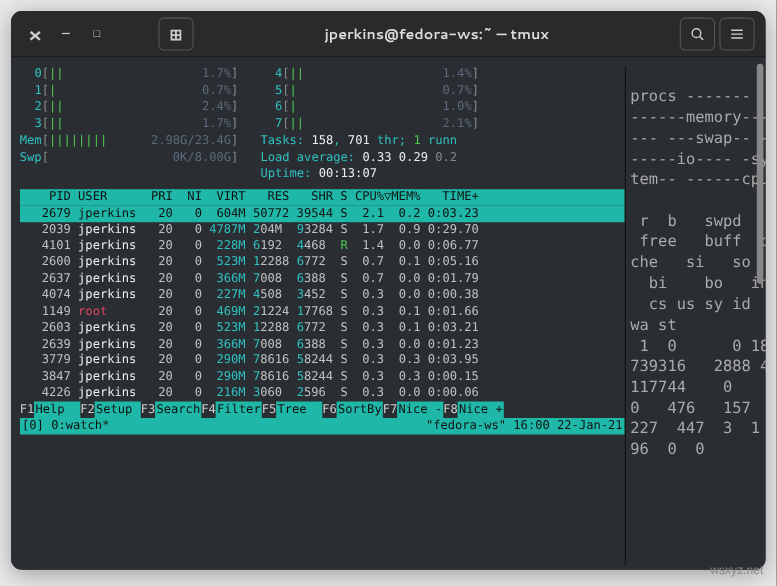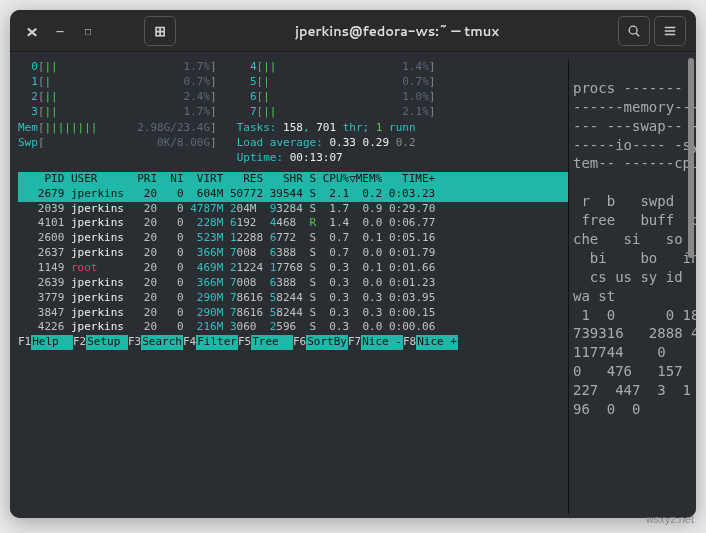--- a/index.html
+++ b/index.html
@@ -175,29 +175,35 @@
       <div style="height:4px"></div>
 
       <div class="header-row">    PID USER      PRI  NI  VIRT   RES   SHR S CPU%▽MEM%   TIME+</div>
 
       <div id="proc-list">
           <div class="proc-row selected">   2679 jperkins   20   0  604M 50772 39544 S  2.1  0.2 0:03.23</div>
           <div class="proc-row">   2039 <span class="white">jperkins </span>  20   0 <span class="cyan">4787M</span> <span class="cyan">2</span>04M  <span class="cyan">9</span>3284 <span class="">S</span>  1.7  0.9 0:29.70</div>
           <div class="proc-row">   4101 <span class="white">jperkins </span>  20   0 <span class="cyan"> 228M</span> <span class="cyan">6</span>192  <span class="cyan">4</span>468  <span class="green">R</span>  1.4  0.0 0:06.77</div>
           <div class="proc-row">   2600 <span class="white">jperkins </span>  20   0 <span class="cyan"> 523M</span> <span class="cyan">1</span>2288 <span class="cyan">6</span>772  <span class="">S</span>  0.7  0.1 0:05.16</div>
           <div class="proc-row">   2637 <span class="white">jperkins </span>  20   0 <span class="cyan"> 366M</span> <span class="cyan">7</span>008  <span class="cyan">6</span>388  <span class="">S</span>  0.7  0.0 0:01.79</div>
+          <div class="proc-row">   4074 <span class="white">jperkins </span>  20   0 <span class="cyan"> 227M</span> <span class="cyan">4</span>508  <span class="cyan">3</span>452  <span class="">S</span>  0.3  0.0 0:00.38</div>
           <div class="proc-row">   1149 <span class="red">root     </span>  20   0 <span class="cyan"> 469M</span> <span class="cyan">2</span>1224 <span class="cyan">1</span>7768 <span class="">S</span>  0.3  0.1 0:01.66</div>
+          <div class="proc-row">   2603 <span class="white">jperkins </span>  20   0 <span class="cyan"> 523M</span> <span class="cyan">1</span>2288 <span class="cyan">6</span>772  <span class="">S</span>  0.3  0.1 0:03.21</div>
           <div class="proc-row">   2639 <span class="white">jperkins </span>  20   0 <span class="cyan"> 366M</span> <span class="cyan">7</span>008  <span class="cyan">6</span>388  <span class="">S</span>  0.3  0.0 0:01.23</div>
           <div class="proc-row">   3779 <span class="white">jperkins </span>  20   0 <span class="cyan"> 290M</span> <span class="cyan">7</span>8616 <span class="cyan">5</span>8244 <span class="">S</span>  0.3  0.3 0:03.95</div>
           <div class="proc-row">   3847 <span class="white">jperkins </span>  20   0 <span class="cyan"> 290M</span> <span class="cyan">7</span>8616 <span class="cyan">5</span>8244 <span class="">S</span>  0.3  0.3 0:00.15</div>
           <div class="proc-row">   4226 <span class="white">jperkins </span>  20   0 <span class="cyan"> 216M</span> <span class="cyan">3</span>060  <span class="cyan">2</span>596  <span class="">S</span>  0.3  0.0 0:00.06</div>
         </div>
 
       <div class="footer" id="fkeys"><span class="fkey">F1</span><span class="flabel">Help  </span><span class="fkey">F2</span><span class="flabel">Setup </span><span class="fkey">F3</span><span class="flabel">Search</span><span class="fkey">F4</span><span class="flabel">Filter</span><span class="fkey">F5</span><span class="flabel">Tree  </span><span class="fkey">F6</span><span class="flabel">SortBy</span><span class="fkey">F7</span><span class="flabel">Nice -</span><span class="fkey">F8</span><span class="flabel">Nice +</span></div>
 
+      <div class="tmux-bar">
+        <span>[0] 0:watch*</span>
+        <span>"fedora-ws" 16:00 22-Jan-21</span>
+      </div>
     </div>
 
     <div class="right-pane" id="right-pane">
 procs -------
 ------memory-----
 --- ---swap-- --
 -----io---- -sys
 tem-- ------cpu-
 
  r  b   swpd   

